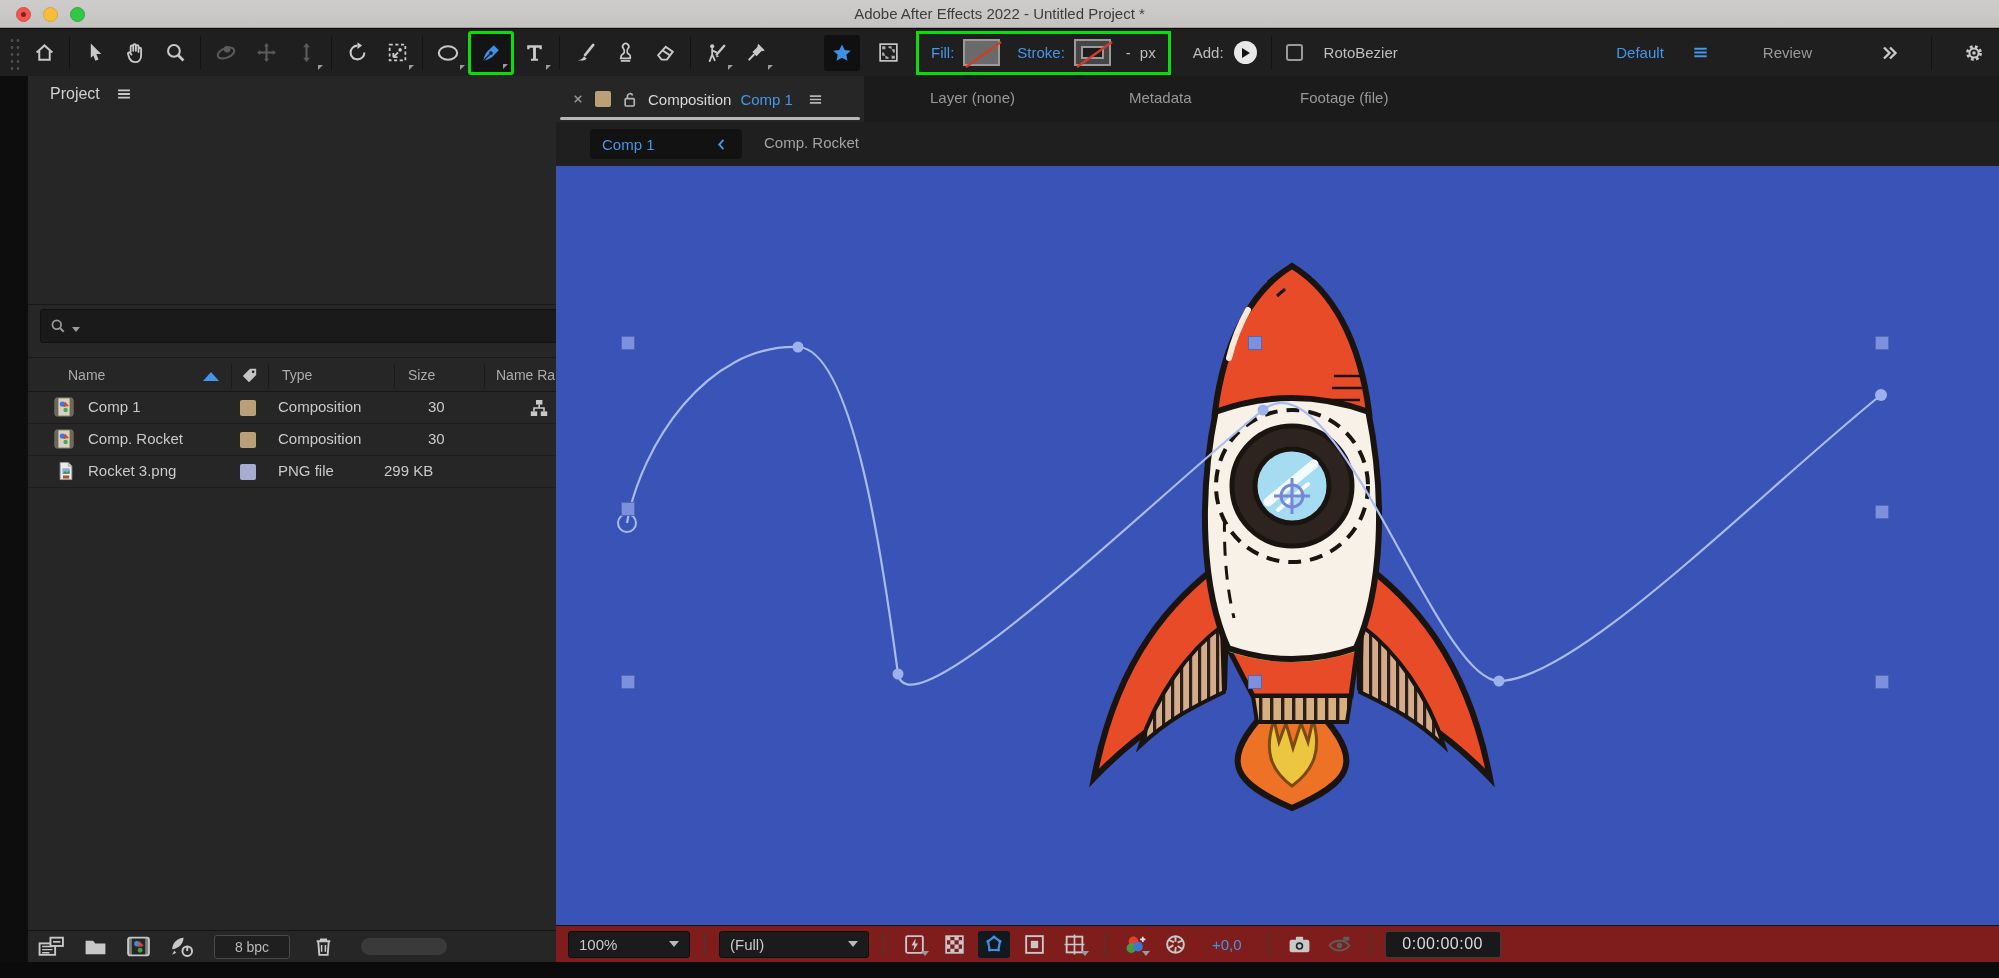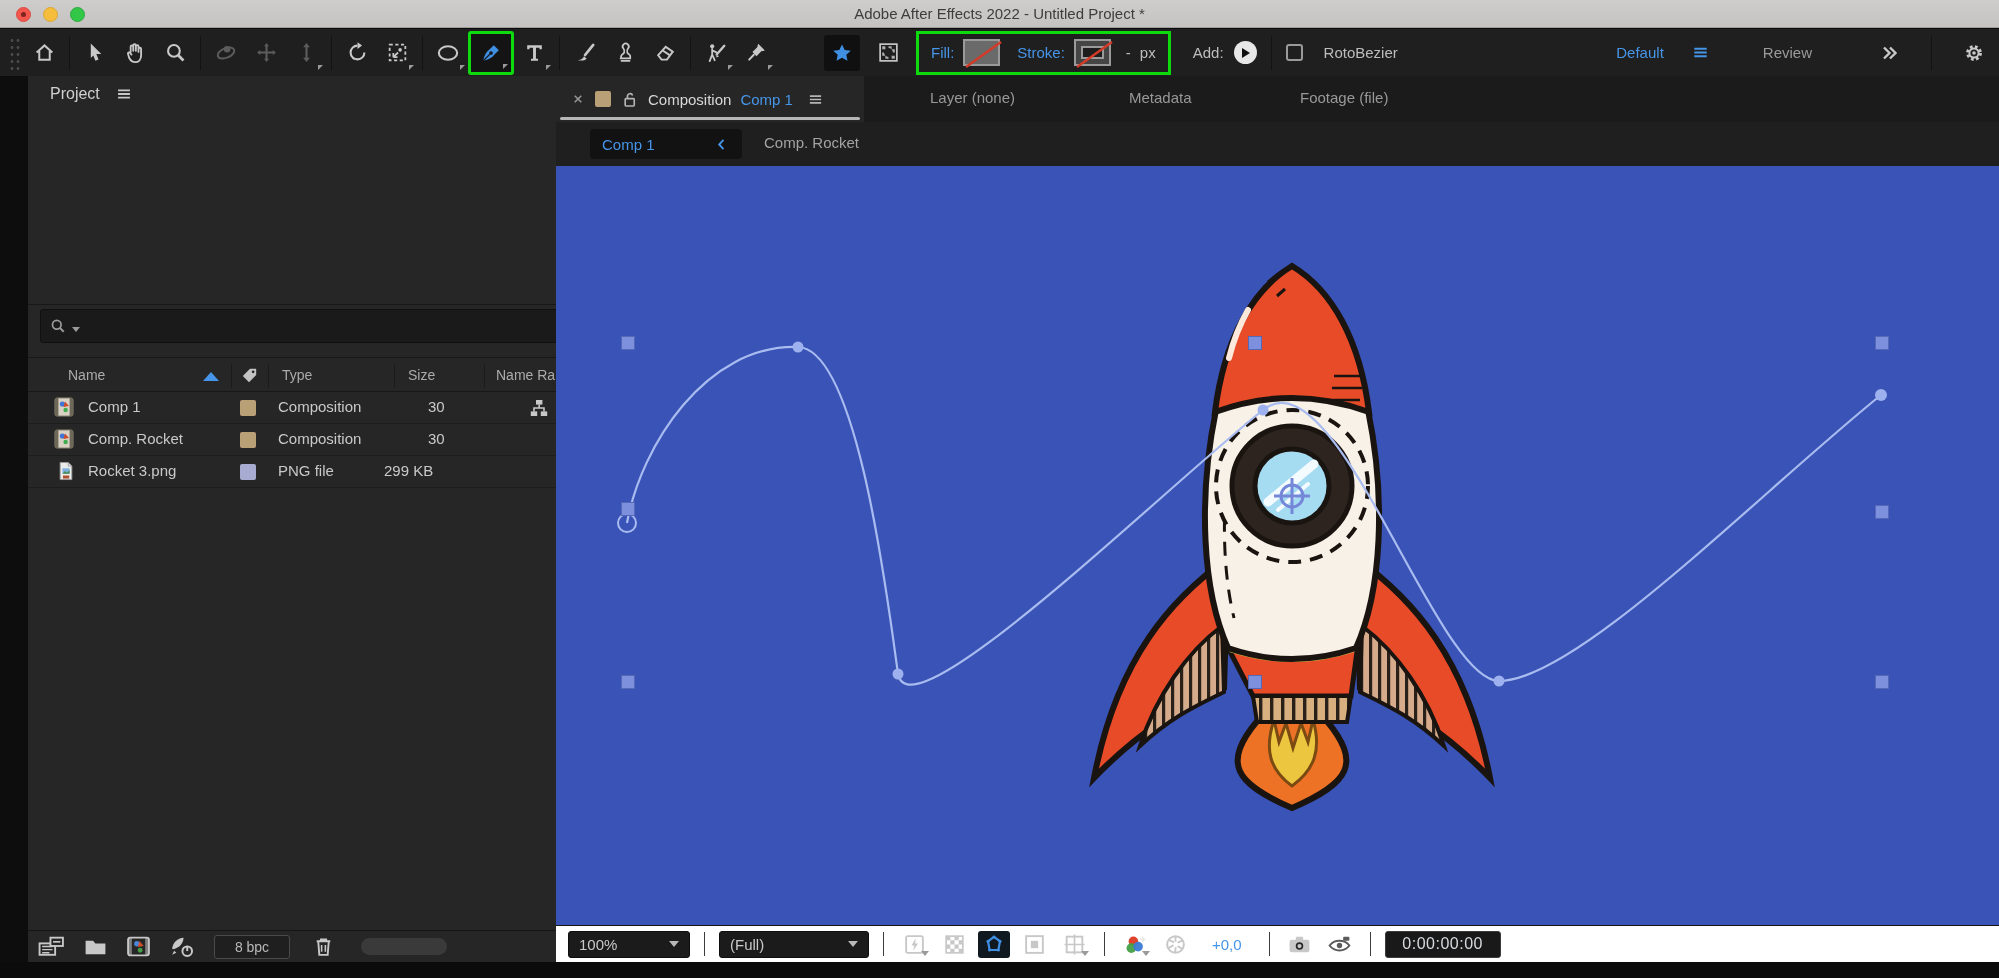--- a/index.html
+++ b/index.html
@@ -82,21 +82,21 @@
   
   .tabsrow{position:absolute;left:0;top:0;width:100%;height:46px;background:#1b1b1b;}
   .atab{position:absolute;left:0;top:0;height:46px;width:308px;background:#262626;display:flex;align-items:center;gap:9px;padding-left:14px;font-size:15px;}
   .atab::after{content:"";position:absolute;left:4px;right:4px;bottom:2px;height:3px;background:#b7b7b7;border-radius:2px;}
   .tansq{width:16px;height:16px;background:#b9a077;border-radius:2px;}
   .itab{position:absolute;top:13px;font-size:15px;color:#989898;}
   .crumbrow{position:absolute;left:0;top:46px;width:100%;height:44px;background:#1f1f1f;}
   .crumbbtn{position:absolute;left:34px;top:7px;width:152px;height:30px;background:#121212;border-radius:4px;display:flex;align-items:center;justify-content:space-between;padding:0 12px;font-size:15px;}
   .crumbparent{position:absolute;left:208px;top:12px;font-size:15px;color:#a3a3a3;}
   .canvaswrap{position:absolute;left:0;top:90px;width:1443px;height:759px;background:var(--canvas-blue);}
-  .vfoot{position:absolute;left:0;top:849px;width:100%;height:37px;background:#ffffff;border-top:1px solid #141414;display:flex;align-items:center;padding-left:12px;gap:8px;}
+  .vfoot{position:absolute;left:0;top:849px;width:100%;height:37px;background:#7f1d1d;border-top:1px solid #141414;display:flex;align-items:center;padding-left:12px;gap:8px;}
   .selbox{height:27px;background:#1b1b1b;border:1px solid #0e0e0e;border-radius:3px;display:flex;align-items:center;justify-content:space-between;padding:0 10px;color:#c9c9c9;font-size:15px;}
   .selbox .caret{width:0;height:0;border-left:5px solid transparent;border-right:5px solid transparent;border-top:6px solid #b9b9b9;}
   .vsep{width:1px;height:24px;background:#3c3c3c;margin:0 6px;}
   .vbtn{width:32px;height:27px;display:flex;align-items:center;justify-content:center;position:relative;border-radius:3px;}
   .vbtn .mini{position:absolute;right:1px;bottom:2px;width:0;height:0;border-left:4px solid transparent;border-right:4px solid transparent;border-top:5px solid #9a9a9a;}
   .vbtn.active{background:#101820;}
   .tcbox{width:116px;height:27px;background:#191919;border:1px solid #3c3c3c;border-radius:3px;color:#d6dade;font-size:16px;display:flex;align-items:center;justify-content:center;letter-spacing:.5px;}
 
   .bottomstrip{position:absolute;left:0;top:962px;width:100%;height:16px;background:#0b0b0b;}
 

